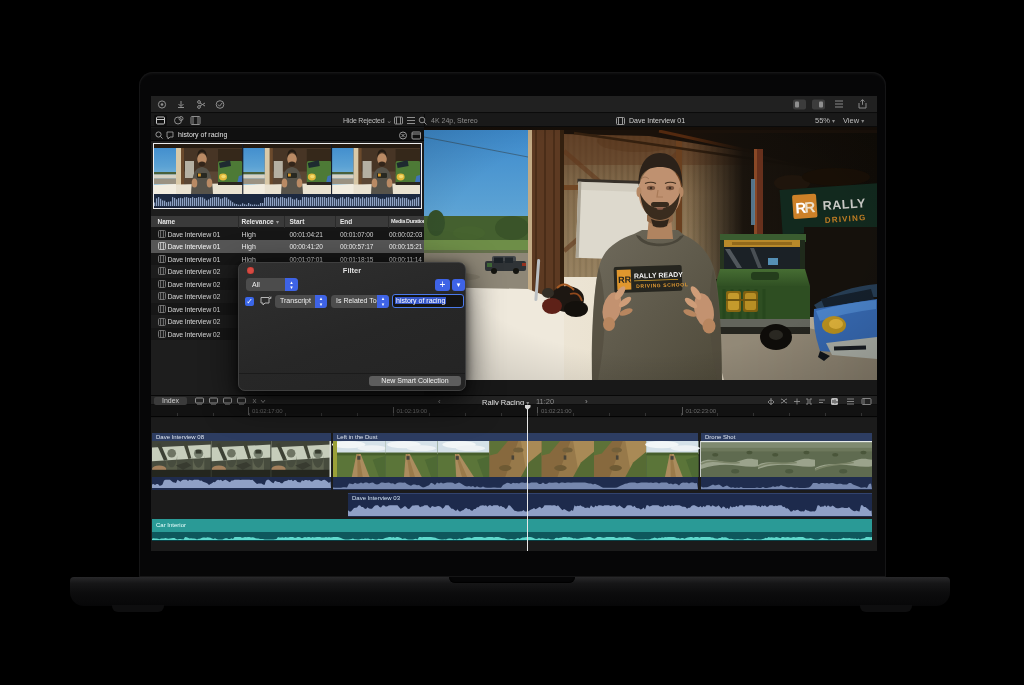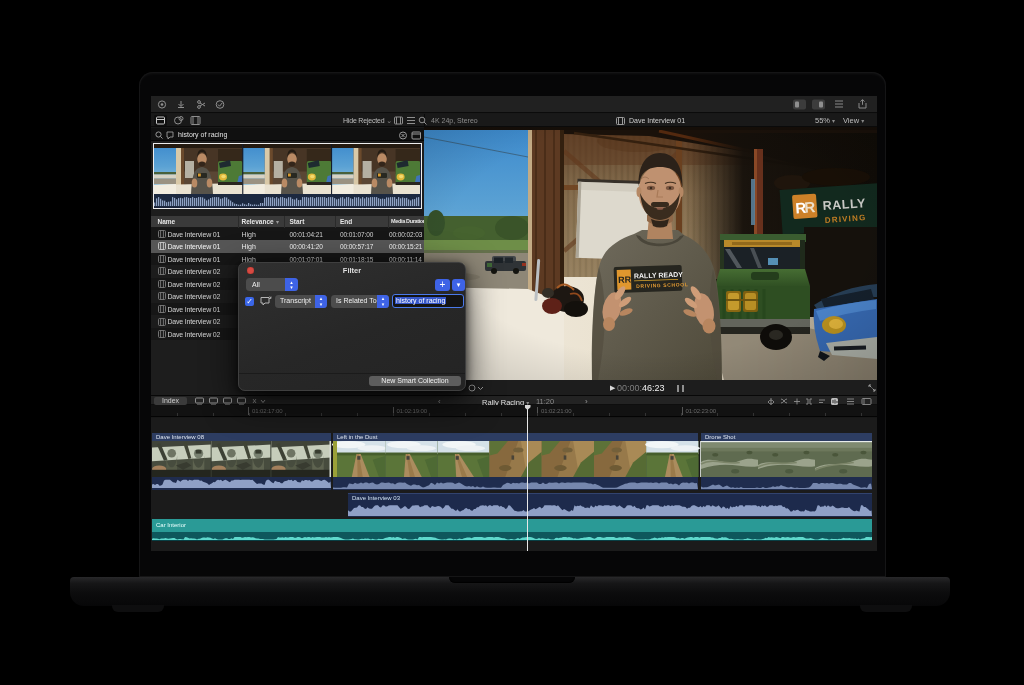--- a/index.html
+++ b/index.html
@@ -736,33 +736,20 @@
   <ellipse cx="285" cy="199" rx="6.5" ry="7.5" fill="#b8865f"></ellipse>
  </g>
 </g>
 <rect x="0" y="0" width="453" height="3" fill="#150e08"></rect>
 <radialGradient id="vig" cx="0.5" cy="0.45" r="0.75">
         <stop offset="0.6" stop-color="#000" stop-opacity="0"></stop>
         <stop offset="1" stop-color="#000" stop-opacity="0.18"></stop>
       </radialGradient>
 <rect width="453" height="253" fill="url(#vig)"></rect>
 </svg>
-<div class="ab" style="left:273px;top:284px;width:453px;height:15px;background:#1d1d1d">
-<svg class="ab" style="left:44px;top:4px" width="16" height="8" viewBox="0 0 16 8" fill="none" stroke="#9a9a9a" stroke-width="1">
-        <circle cx="4" cy="4" r="3"></circle>
-        <path d="M10,3 l2.5,2.5 2.5,-2.5"></path>
-      </svg>
-<div class="t" style="left:186px;top:4px;font-size:7px;color:#d8d8d8">▶</div>
-<div class="t" style="left:193px;top:3px;font-size:9px;color:#7e7e7e">00:00:<span style="color:#f0f0f0">46:23</span></div>
-<div class="ab" style="left:253px;top:4.5px;width:2px;height:7px;background:#8f8f8f"></div>
-<div class="ab" style="left:258px;top:4.5px;width:2px;height:7px;background:#8f8f8f"></div>
-<svg class="ab" style="left:444px;top:4px" width="8" height="8" viewBox="0 0 8 8" stroke="#9a9a9a" fill="none" stroke-width="1">
-        <path d="M1,3 v-2 h2 M7,5 v2 h-2 M1,1 l2.5,2.5 M7,7 l-2.5,-2.5"></path>
-      </svg>
-</div>
 <div class="ab" style="left:0;top:299px;width:726px;height:10px;background:#232323;border-top:1px solid #080808;border-bottom:1px solid #0e0e0e">
 <div class="ab" style="left:3px;top:1px;width:33px;height:8px;background:#3b3b3b;border-radius:2px;text-align:center;font-size:7px;color:#cecece;line-height:8px">Index</div>
 <svg class="ab" style="left:44px;top:0.5px" width="75" height="9" viewBox="0 0 75 9" fill="none" stroke="#9a9a9a" stroke-width="0.9">
         <rect x="0.5" y="1" width="8" height="5" rx="1"></rect>
         <path d="M2,8 h5"></path>
         <rect x="14.5" y="1" width="8" height="5" rx="1"></rect>
         <path d="M16,8 h5"></path>
         <rect x="28.5" y="1" width="8" height="5" rx="1"></rect>
         <path d="M30,8 h5"></path>
         <rect x="42.5" y="1" width="8" height="5" rx="1"></rect>

